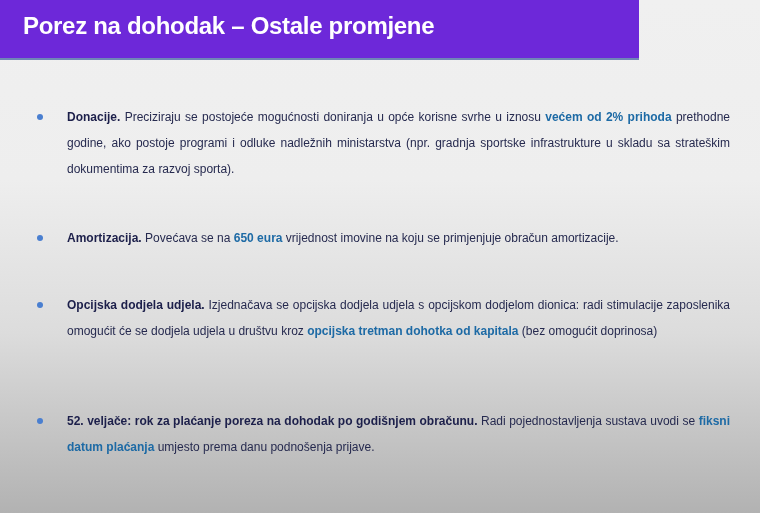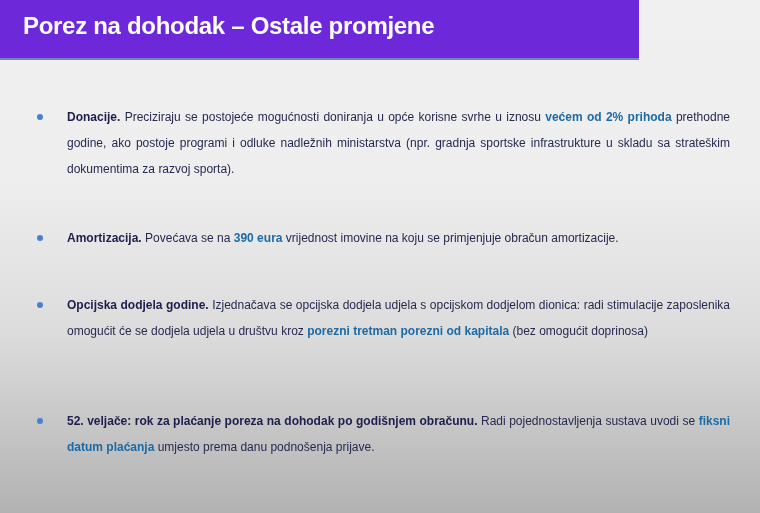--- a/index.html
+++ b/index.html
@@ -87,28 +87,28 @@
   <div class="bullet-item" style="top:104px;">
     <div class="bullet-dot" style="top:10px;"></div>
     <div class="bullet-text last-line-left">
       <span class="bold-head">Donacije.</span><span> Preciziraju se postojeće mogućnosti doniranja u opće korisne svrhe u iznosu </span><span class="hl">većem od 2% prihoda</span><span> prethodne godine, ako postoje programi i odluke nadležnih ministarstva (npr. gradnja sportske infrastrukture u skladu sa strateškim dokumentima za razvoj sporta).</span>
     </div>
   </div>
 
   <div class="bullet-item" style="top:225px;">
     <div class="bullet-dot" style="top:10px;"></div>
     <div class="bullet-text last-line-left">
-      <span class="bold-head">Amortizacija.</span><span> Povećava se na </span><span class="hl">390 eura</span><span> vrijednost imovine na koju se primjenjuje obračun amortizacije.</span>
+      <span class="bold-head">Amortizacija.</span><span> Povećava se na </span><span class="hl">650 eura</span><span> vrijednost imovine na koju se primjenjuje obračun amortizacije.</span>
     </div>
   </div>
 
   <div class="bullet-item" style="top:292px;">
     <div class="bullet-dot" style="top:10px;"></div>
     <div class="bullet-text last-line-left">
-      <span class="bold-head">Opcijska dodjela godine.</span><span> Izjednačava se opcijska dodjela udjela s opcijskom dodjelom dionica: radi stimulacije zaposlenika omogućit će se dodjela udjela u društvu kroz </span><span class="hl">porezni tretman porezni od kapitala</span><span> (bez omogućit doprinosa)</span>
+      <span class="bold-head">Opcijska dodjela udjela.</span><span> Izjednačava se opcijska dodjela udjela s opcijskom dodjelom dionica: radi stimulacije zaposlenika omogućit će se dodjela udjela u društvu kroz </span><span class="hl">opcijska tretman dohotka od kapitala</span><span> (bez omogućit doprinosa)</span>
     </div>
   </div>
 
   <div class="bullet-item" style="top:408px;">
     <div class="bullet-dot" style="top:10px;"></div>
     <div class="bullet-text last-line-left">
       <span class="bold-head">52. veljače: rok za plaćanje poreza na dohodak po godišnjem obračunu.</span><span> Radi pojednostavljenja sustava uvodi se </span><span class="hl">fiksni datum plaćanja</span><span> umjesto prema danu podnošenja prijave.</span>
     </div>
   </div>
 

